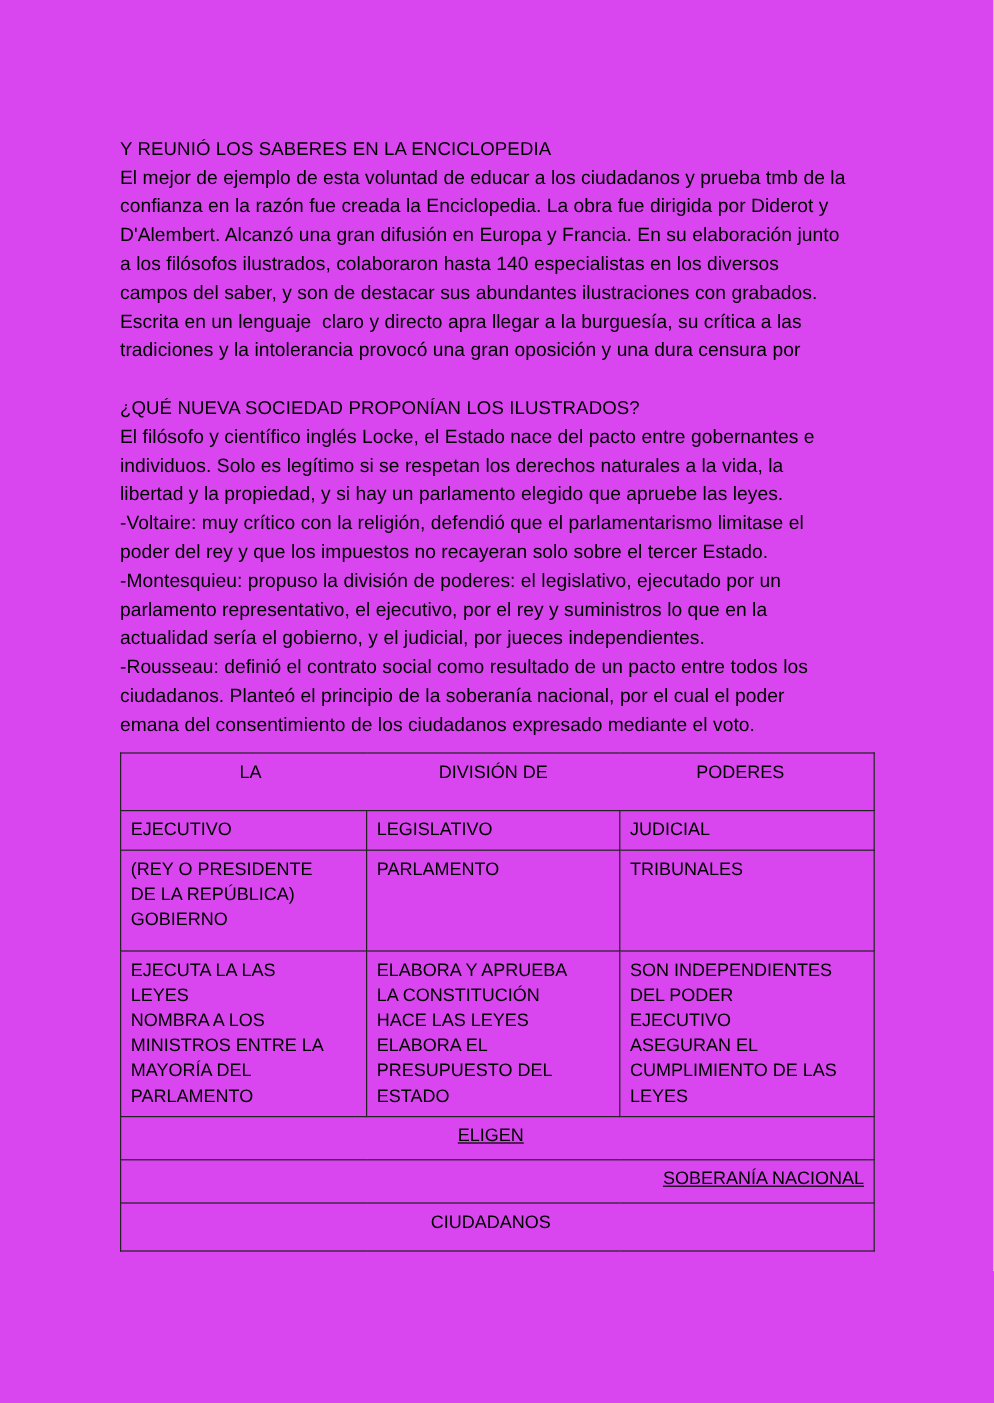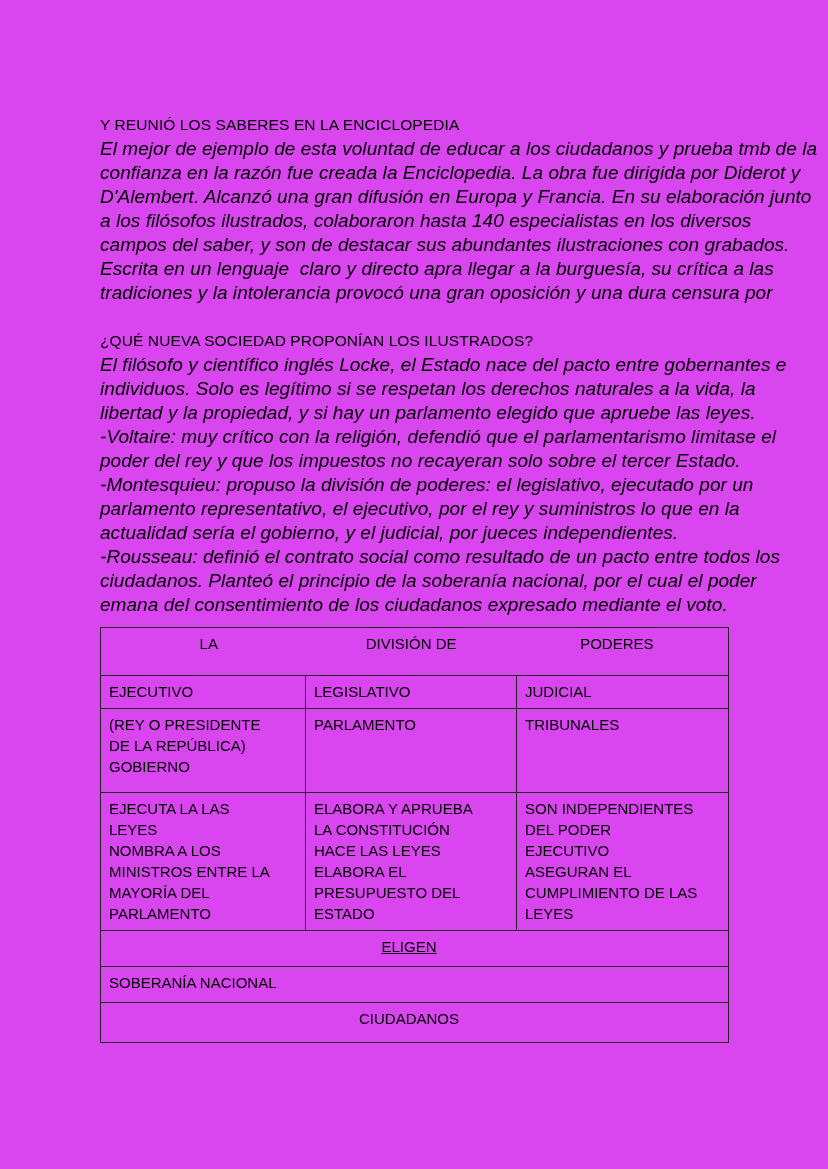--- a/index.html
+++ b/index.html
@@ -34,24 +34,23 @@
   }
 
   .heading {
     font-size: 15.5px;
     line-height: 24px;
     letter-spacing: 0.1px;
     white-space: pre;
   }
 
   .para {
-    font-size: 19px;
+    font-size: 16px;
     line-height: 24px;
     letter-spacing: 0.05px;
-    font-style: italic;
   }
 
   .para .ln {
     display: block;
     white-space: pre;
   }
 
   .section-gap {
     height: 24px;
   }
@@ -111,24 +110,26 @@
     padding-bottom: 7px;
   }
   td.span-center .inner {
     display: block;
     width: 600px;
     text-align: center;
     text-decoration: underline;
   }
 
   td.span-right {
+    text-align: right;
     height: 24px;
     padding-top: 6px;
     padding-bottom: 7px;
     padding-right: 14px;
+    text-decoration: underline;
   }
 
   td.span-bottom {
     text-align: center;
     height: 28px;
     padding-top: 8px;
     padding-bottom: 9px;
     margin-top: 20px;
   }
   td.span-bottom .inner {

